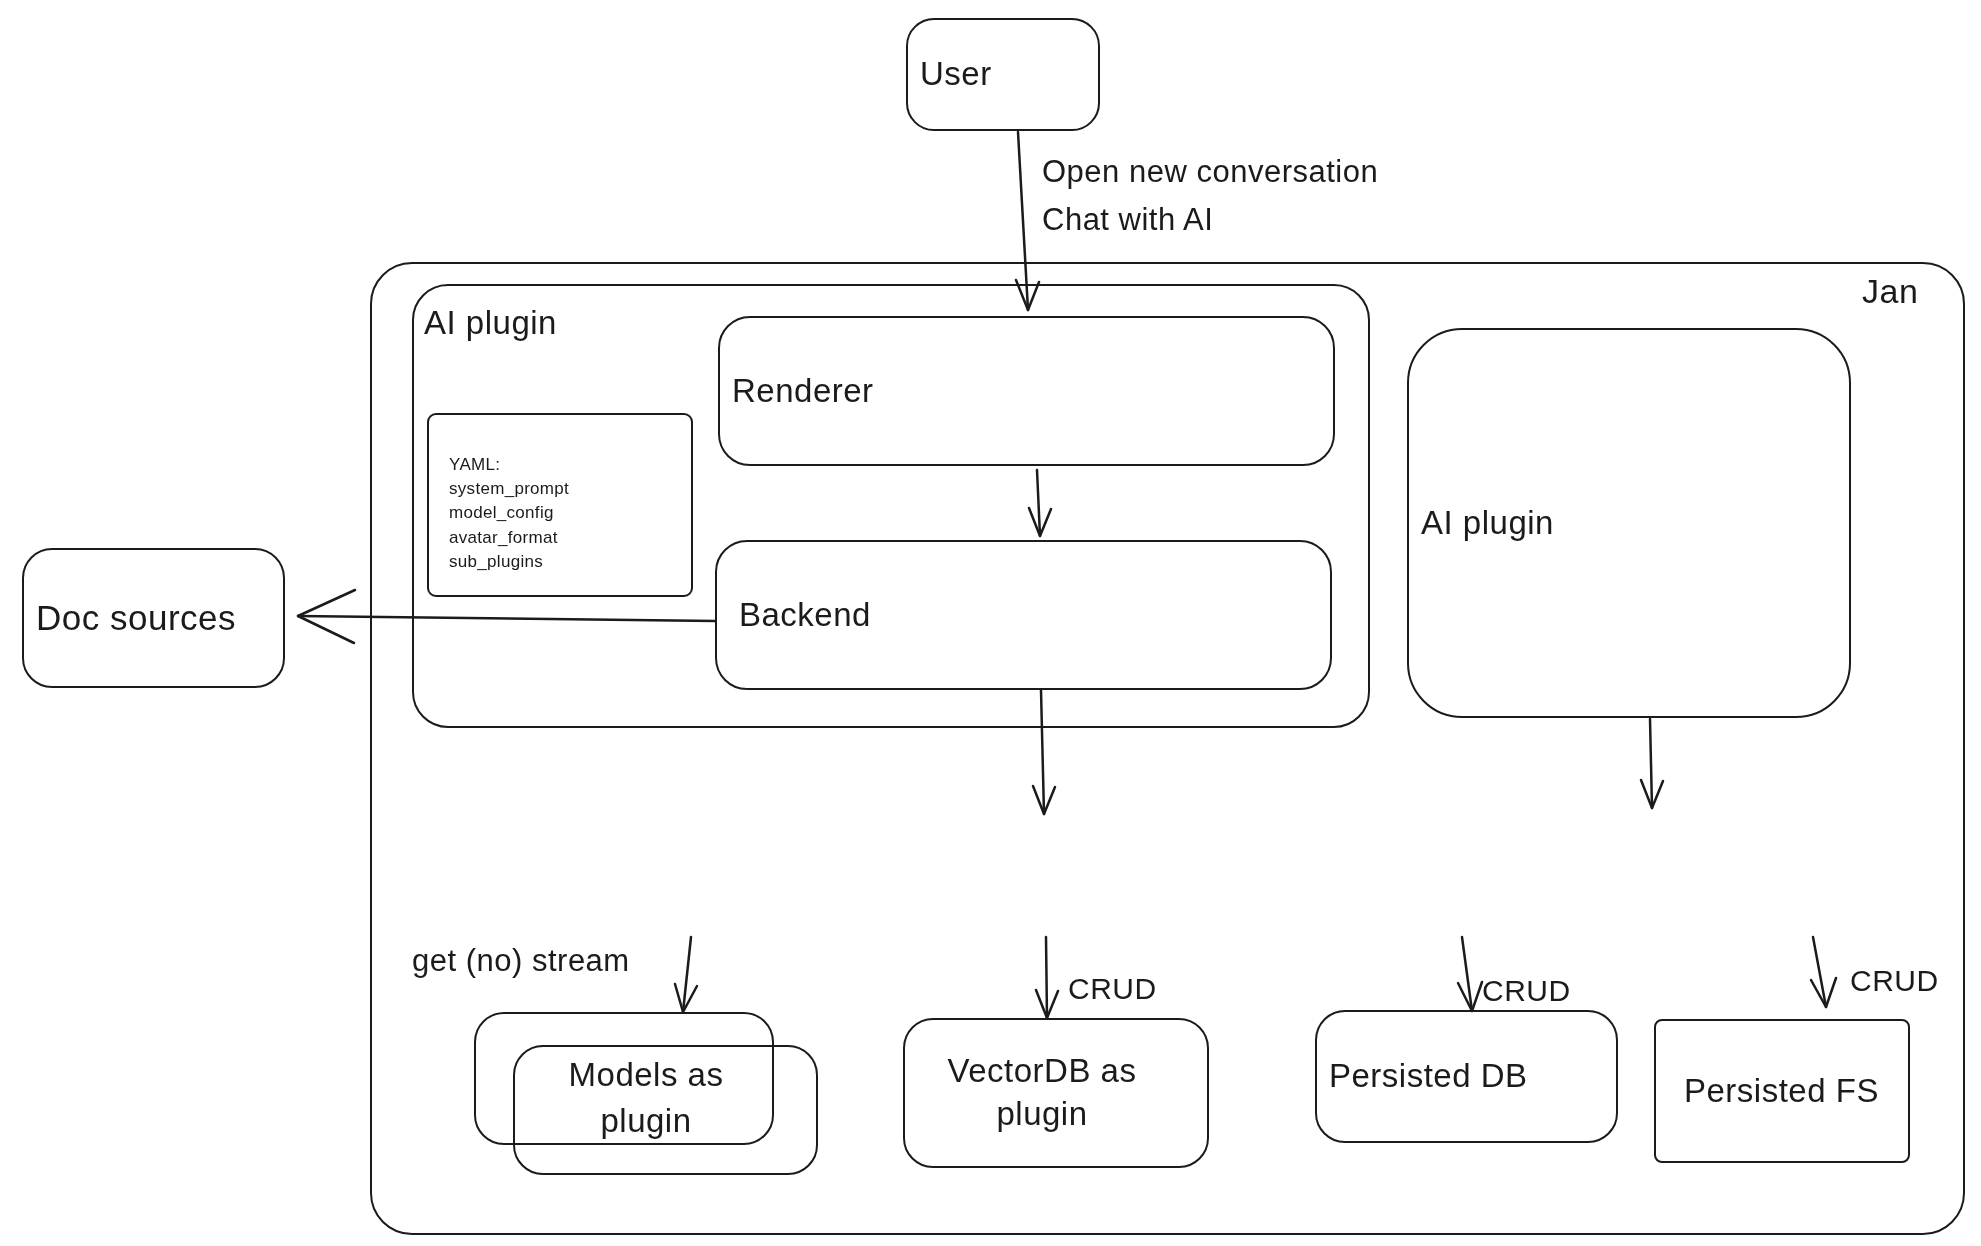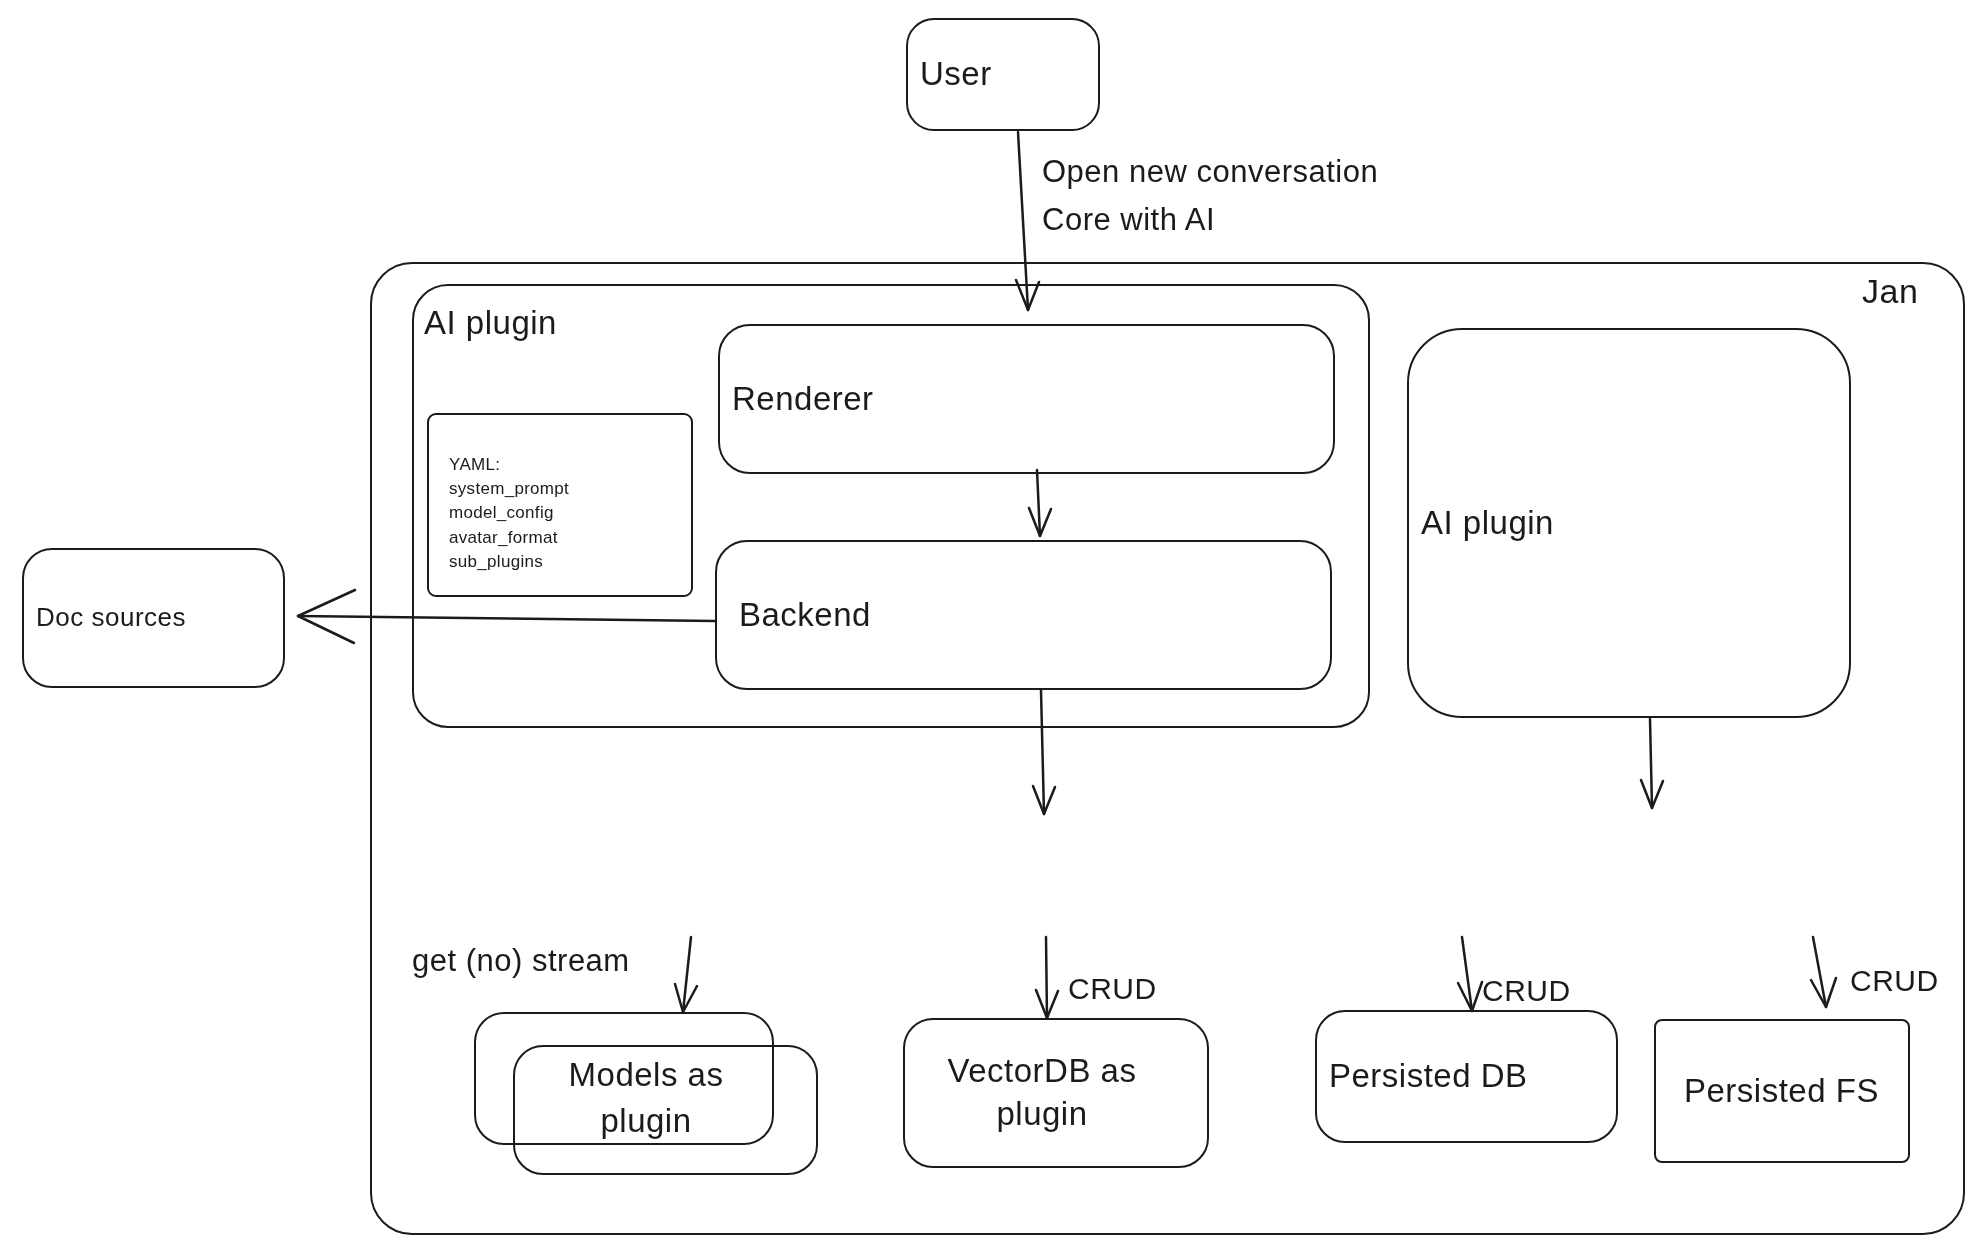--- a/index.html
+++ b/index.html
@@ -71,38 +71,38 @@
 <div class="canvas">
 
   <div class="container-box" style="left:370px; top:262px; width:1595px; height:973px; border-radius:42px;"></div>
 
   <div class="container-box" style="left:412px; top:284px; width:958px; height:444px; border-radius:36px;"></div>
 
   <div class="node" style="left:906px; top:18px; width:194px; height:113px; border-radius:28px;">
     <span class="lbl">User</span>
   </div>
 
-  <div class="node" style="left:718px; top:324px; width:617px; height:150px; border-radius:32px;">
+  <div class="node" style="left:718px; top:316px; width:617px; height:150px; border-radius:32px;">
     <span class="lbl">Renderer</span>
   </div>
 
   <div class="note" style="left:427px; top:413px; width:266px; height:184px;">
     <span>YAML:
 system_prompt
 model_config
 avatar_format
 sub_plugins</span>
   </div>
 
   <div class="node" style="left:715px; top:540px; width:617px; height:150px; border-radius:32px;padding-left:10px;">
     <span class="lbl">Backend</span>
   </div>
 
   <div class="node" style="left:22px; top:548px; width:263px; height:140px; border-radius:30px;">
-    <span class="lbl" style="font-size:26px;">Doc sources</span>
+    <span class="lbl" style="font-size:35px;">Doc sources</span>
   </div>
 
   <div class="node" style="left:1407px; top:328px; width:444px; height:390px; border-radius:55px;">
     <span class="lbl">AI plugin</span>
   </div>
 
 
   <div class="container-box" style="left:474px; top:1012px; width:300px; height:133px; border-radius:30px;"></div>
   <div class="container-box" style="left:513px; top:1045px; width:305px; height:130px; border-radius:30px;"></div>
   <div class="floating-label" style="left:531px; top:1052px; width:230px; text-align:center; font-size:33px;">Models as plugin</div>
@@ -165,21 +165,21 @@
       <path d="M1813 937 L1826 1007"></path>
       <path d="M1811 980 L1826 1007 L1836 978"></path>
     </g>
   </svg>
 
   <div class="floating-label" style="left:1862px; top:268px; font-size:34px;">Jan</div>
 
   <div class="floating-label" style="left:424px; top:300px; font-size:33px;">AI plugin</div>
 
   <div class="floating-label" style="left:1042px; top:148px; font-size:31px; line-height:1.55;">Open new conversation
-Core with AI</div>
+Chat with AI</div>
 
   <div class="floating-label" style="left:376px; top:940px; font-size:31px;margin-left:36px;">get (no) stream</div>
 
   <div class="floating-label" style="left:1068px; top:968px; font-size:30px;">CRUD</div>
 
   <div class="floating-label" style="left:1482px; top:970px; font-size:30px;">CRUD</div>
 
   <div class="floating-label" style="left:1850px; top:960px; font-size:30px;">CRUD</div>
 
 </div>

